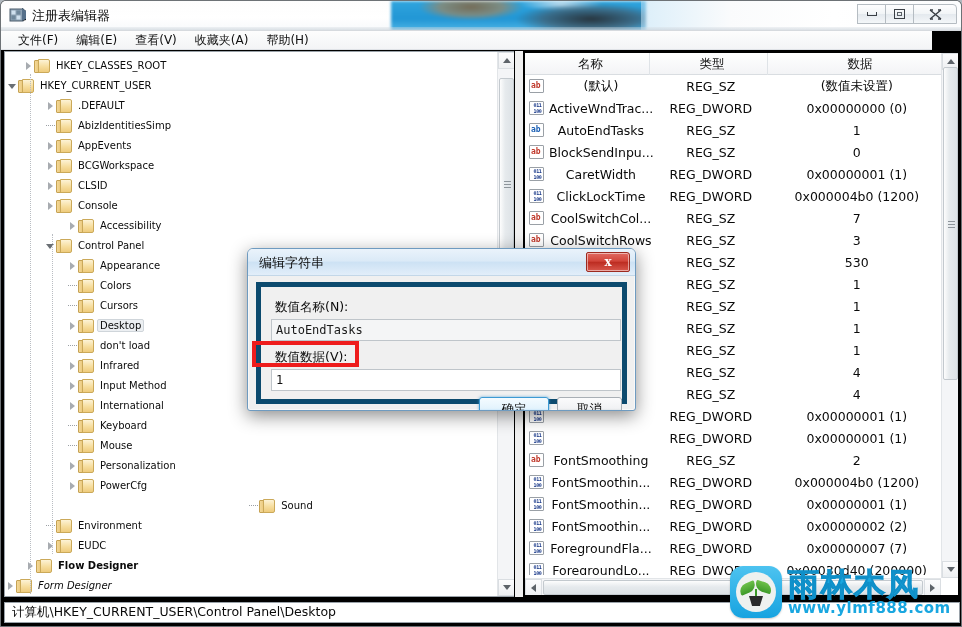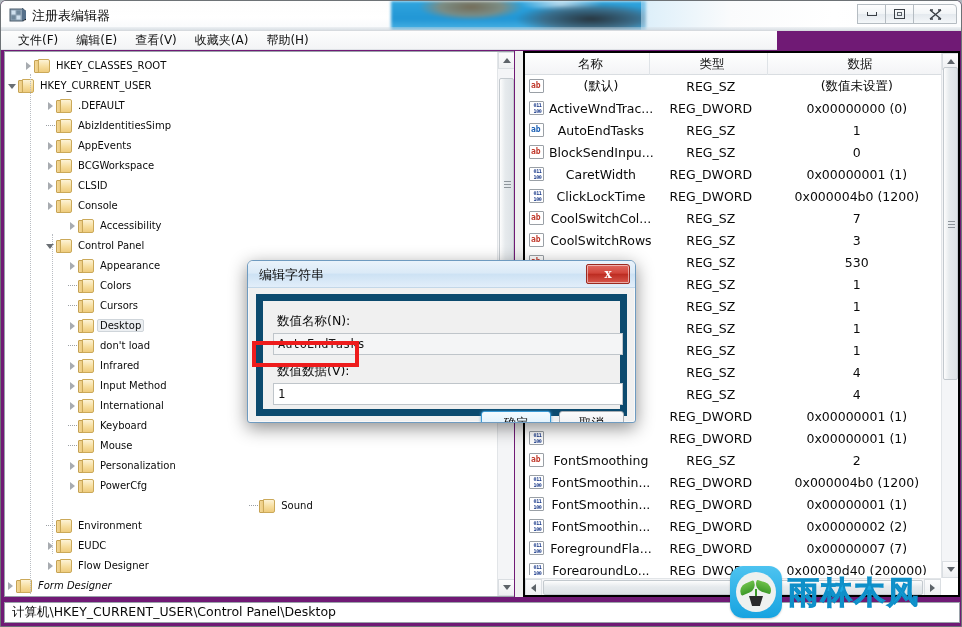--- a/index.html
+++ b/index.html
@@ -7,21 +7,21 @@
   body {
     font-family: "Liberation Sans", "DejaVu Sans", sans-serif;
     font-size: 12px;
     background: #b0b7bd;
     position: relative;
   }
 
   
   #window {
     position:absolute; left:0; top:0; width:962px; height:627px;
-    background:#701a75;
+    background:#000000;
     border:1px solid #6d7276;
     border-radius:6px 6px 0 0;
     overflow:hidden;
   }
 
   
   #titlebar {
     position:absolute; left:0; top:0; width:960px; height:30px;
     background:#ffffff;
     border-bottom:1px solid #d6dade;
@@ -71,21 +71,21 @@
     font-family:"DejaVu Sans",sans-serif;
   }
   .winbtn:first-child { border-radius:0; }
   .winbtn.close { width:44px; border-radius:0 4px 0 0; }
   .gl-min { display:block; width:10px; height:4px; border:1px solid #3a3f45; border-top:none; }
   .gl-max { display:block; width:11px; height:10px; border:1px solid #3a3f45; position:relative; }
   .gl-max::after { content:""; position:absolute; left:2px; top:2px; right:2px; bottom:2px; border:1px solid #5a6066; }
 
   
   #menubar {
-    position:absolute; left:0; top:30px; width:776px; height:19px;
+    position:absolute; left:0; top:30px; width:931px; height:19px;
     background:linear-gradient(to bottom,#fdfdfd,#f3f4f6);
     border-bottom:1px solid #dfe2e6;
     display:flex; align-items:center; padding-left:8px;
   }
   .menu-item {
     padding:2px 9px; font-size:12px; color:#101010;
     font-family:"DejaVu Sans","Liberation Sans",sans-serif; white-space:nowrap;
   }
 
   
@@ -241,21 +241,21 @@
     position:absolute; left:3px; bottom:3px; width:956px; height:21px;
     background:#ffffff; border:1px solid #9aa2a9;
     display:flex; align-items:center; padding-left:7px;
     font-size:12.5px; color:#0a0a0a;
     font-family:"DejaVu Sans","Liberation Sans",sans-serif;
     white-space:nowrap; overflow:hidden;
   }
 
   
   #dialog {
-    position:absolute; left:246px; top:259px; width:389px; height:163px;
+    position:absolute; left:246px; top:247px; width:389px; height:163px;
     background:#f0f0f0;
     border:1px solid #6f9bc0;
     border-radius:6px 6px 3px 3px;
     box-shadow:0 5px 18px rgba(0,0,0,.45), 0 0 0 1px rgba(255,255,255,.55) inset;
     overflow:hidden;
   }
   #dlg-title {
     position:absolute; left:0; top:0; width:387px; height:27px;
     background:linear-gradient(to bottom,#eaf3fb 0%,#dbeaf7 45%,#cde2f4 52%,#e2eefa 100%);
     border-bottom:1px solid #c3d7e8;
@@ -268,21 +268,21 @@
     position:absolute; right:5px; top:3px; width:44px; height:20px;
     background:linear-gradient(to bottom,#e06a62 0%,#d2453a 45%,#bd2d22 52%,#d8574c 100%);
     border:1px solid #9c2a20; border-radius:2px 3px 2px 2px;
     color:#fff; font-size:12px; font-weight:bold;
     display:flex; align-items:center; justify-content:center;
     font-family:"DejaVu Serif","Liberation Serif",serif;
     box-shadow:0 0 0 1px rgba(255,255,255,.5) inset;
   }
   #dlg-body {
     position:absolute; left:8px; top:33px; width:371px; height:122px;
-    background:#f0f0f0; border:7px solid #0c4a6e;
+    background:#f0f0f0; border:5px solid #0c4a6e;
   }
   .dlg-label {
     position:absolute; font-size:12.5px; color:#0a0a0a;
     font-family:"DejaVu Sans","Liberation Sans",sans-serif; white-space:nowrap;
   }
   .dlg-input {
     position:absolute; background:#fff; border:1px solid #bfc5ca;
     font-size:12px; color:#111; padding:2px 4px;
     font-family:"DejaVu Sans Mono","Liberation Mono",monospace;
     display:flex; align-items:center;
@@ -511,21 +511,21 @@
         <div class="trow" style="padding-left: 40px;">
           <span class="dash"></span>
           <span class="folder"></span>
           <span class="tlabel">Environment</span>
         </div>
         <div class="trow" style="padding-left: 40px;">
           <span class="arrow closed"></span>
           <span class="folder"></span>
           <span class="tlabel">EUDC</span>
         </div>
-        <div class="trow" style="padding-left: 40px;">
+        <div class="trow" style="padding-left: 20px; font-weight: bold;">
           <span class="arrow closed"></span>
           <span class="folder"></span>
           <span class="tlabel">Flow Designer</span>
         </div>
         <div class="trow" style=" font-style: italic;">
           <span class="arrow closed"></span>
           <span class="folder"></span>
           <span class="tlabel">Form Designer</span>
         </div>
         <div class="vline" style="left: 25px; top: 22px; height: 520px; bottom: auto;"></div>
@@ -757,16 +757,17 @@
     <div id="wm-badge">
       <div id="wm-badge-inner">
         <span class="leaf l"></span>
         <span class="leaf r"></span>
         <span class="stem"></span>
         <span class="pot"></span>
       </div>
     </div>
     <div id="wm-text">
       <div id="wm-cn">雨林木风</div>
+      <div id="wm-url">www.ylmf888.com</div>
     </div>
   </div>
 
 </div>
 
 </body></html>

